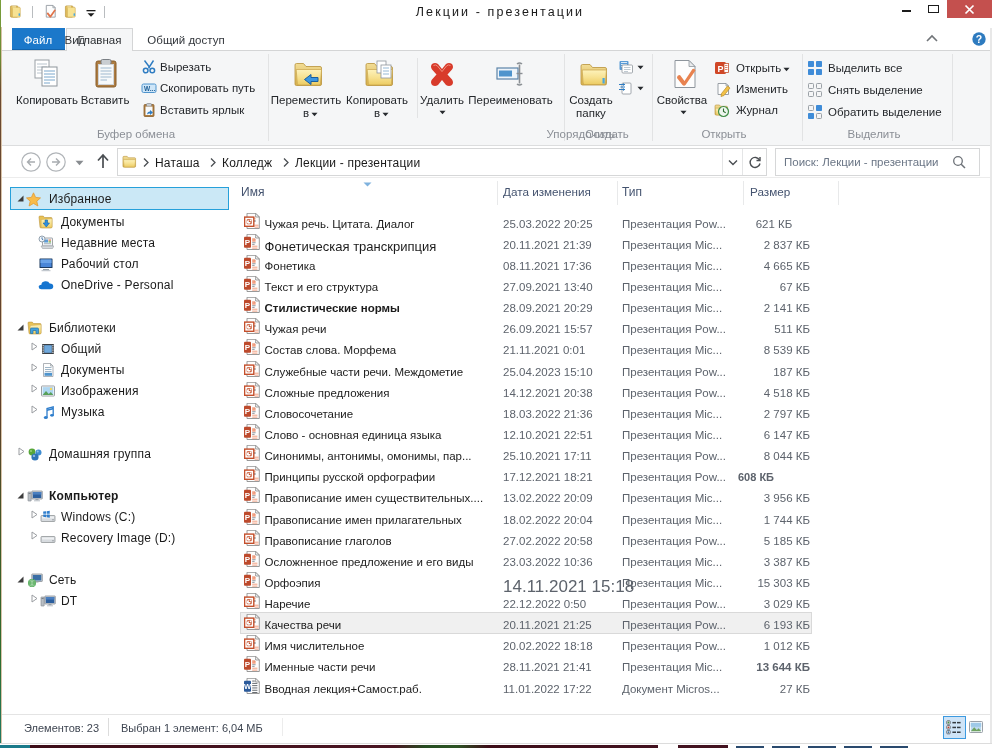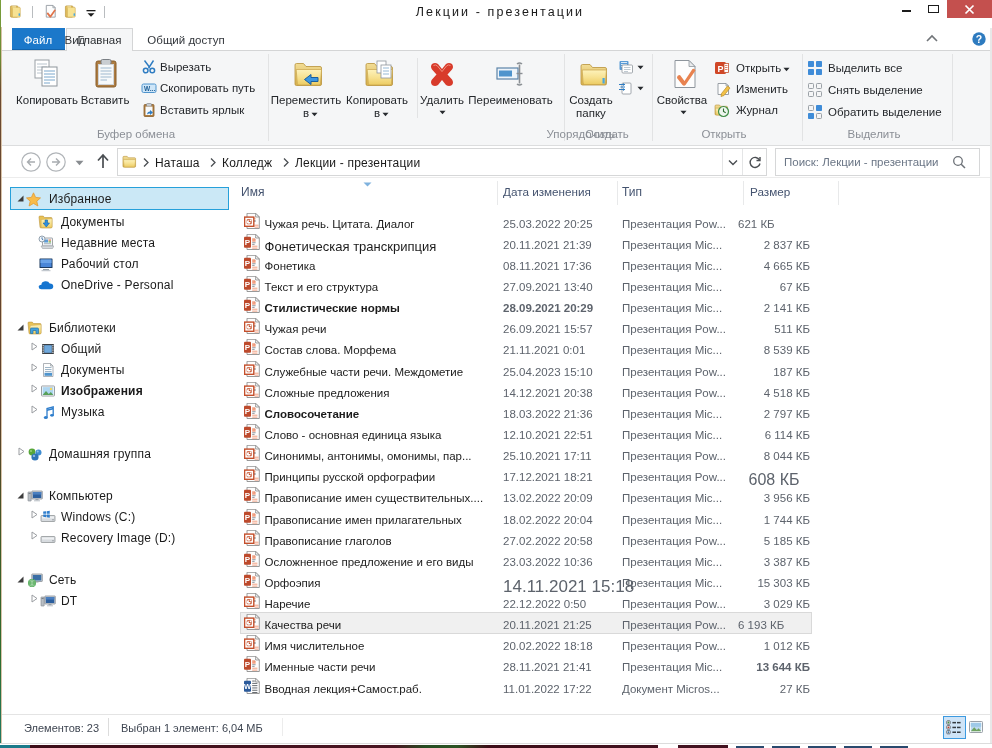--- a/index.html
+++ b/index.html
@@ -574,42 +574,42 @@
 <svg style="position:absolute;left:40px;top:361.5px" width="16" height="16" viewBox="0 0 16 16">
     <use href="#i-docs"></use>
   </svg>
 <div class="txt" style="left:61px;top:363.0px;font-size:12px;color:#1a1a1a;letter-spacing:0.2px;font-weight:normal">Документы</div>
 <svg class="abs" style="left:30px;top:384.0px" width="9" height="9" viewBox="0 0 9 9">
     <path d="M2 1 L7 4.5 L2 8 z" fill="#fff" stroke="#9a9da1" stroke-width="1"></path>
   </svg>
 <svg style="position:absolute;left:40px;top:382.5px" width="16" height="16" viewBox="0 0 16 16">
     <use href="#i-pics"></use>
   </svg>
-<div class="txt" style="left:61px;top:384.0px;font-size:12px;color:#1a1a1a;letter-spacing:0.2px;font-weight:bold">Изображения</div>
+<div class="txt" style="left:61px;top:384.0px;font-size:12px;color:#1a1a1a;letter-spacing:0.2px;font-weight:normal">Изображения</div>
 <svg class="abs" style="left:30px;top:405.0px" width="9" height="9" viewBox="0 0 9 9">
     <path d="M2 1 L7 4.5 L2 8 z" fill="#fff" stroke="#9a9da1" stroke-width="1"></path>
   </svg>
 <svg style="position:absolute;left:40px;top:403.5px" width="16" height="16" viewBox="0 0 16 16">
     <use href="#i-music"></use>
   </svg>
 <div class="txt" style="left:61px;top:405.0px;font-size:12px;color:#1a1a1a;letter-spacing:0.2px;font-weight:normal">Музыка</div>
 <svg class="abs" style="left:17px;top:447px" width="9" height="9" viewBox="0 0 9 9">
     <path d="M2 1 L7 4.5 L2 8 z" fill="#fff" stroke="#9a9da1" stroke-width="1"></path>
   </svg>
 <svg style="position:absolute;left:27px;top:445.5px" width="16" height="16" viewBox="0 0 16 16">
     <use href="#i-homegroup"></use>
   </svg>
 <div class="txt" style="left:49px;top:447px;font-size:12px;color:#1a1a1a;letter-spacing:0.2px;font-weight:normal">Домашняя группа</div>
 <svg class="abs" style="left:16px;top:491px" width="9" height="9" viewBox="0 0 9 9">
     <path d="M7.5 1.5 v6 h-6 z" fill="#3c3c3c"></path>
   </svg>
 <svg style="position:absolute;left:27px;top:487.5px" width="16" height="16" viewBox="0 0 16 16">
     <use href="#i-computer"></use>
   </svg>
-<div class="txt" style="left:49px;top:489px;font-size:12px;color:#1a1a1a;letter-spacing:0.2px;font-weight:normal">Компьютер</div>
+<div class="txt" style="left:49px;top:489px;font-size:12px;color:#1a1a1a;letter-spacing:0.2px;font-weight:bold">Компьютер</div>
 <svg class="abs" style="left:30px;top:510.0px" width="9" height="9" viewBox="0 0 9 9">
     <path d="M2 1 L7 4.5 L2 8 z" fill="#fff" stroke="#9a9da1" stroke-width="1"></path>
   </svg>
 <svg style="position:absolute;left:40px;top:508.5px" width="16" height="16" viewBox="0 0 16 16">
     <use href="#i-drivec"></use>
   </svg>
 <div class="txt" style="left:61px;top:510.0px;font-size:12px;color:#1a1a1a;letter-spacing:0.2px;font-weight:normal">Windows (C:)</div>
 <svg class="abs" style="left:30px;top:531.0px" width="9" height="9" viewBox="0 0 9 9">
     <path d="M2 1 L7 4.5 L2 8 z" fill="#fff" stroke="#9a9da1" stroke-width="1"></path>
   </svg>
@@ -641,21 +641,21 @@
 <div class="abs" style="left:496.5px;top:181px;width:1px;height:24px;background:#e8e9ea"></div>
 <div class="abs" style="left:616.5px;top:181px;width:1px;height:24px;background:#e8e9ea"></div>
 <div class="abs" style="left:743px;top:181px;width:1px;height:24px;background:#e8e9ea"></div>
 <div class="abs" style="left:838px;top:181px;width:1px;height:24px;background:#e8e9ea"></div>
 <svg style="position:absolute;left:244px;top:212.70000000000002px" width="16" height="16" viewBox="0 0 16 16">
     <use href="#i-ppt"></use>
   </svg>
 <div class="txt" style="left:264.5px;top:217.70000000000002px;font-size:11.5px;color:#1b1b1b;letter-spacing:0px;font-weight:normal">Чужая речь. Цитата. Диалог</div>
 <div class="txt" style="left:503px;top:217.70000000000002px;font-size:11.5px;color:#5d636c;letter-spacing:0px;font-weight:normal">25.03.2022 20:25</div>
 <div class="txt" style="left:622px;top:217.70000000000002px;font-size:11.5px;color:#5d636c;letter-spacing:0px;font-weight:normal">Презентация Pow...</div>
-<div class="txt" style="left:738px;top:217.70000000000002px;font-size:11.5px;color:#5d636c;letter-spacing:0px;font-weight:normal;width:72px;text-align:left">621 КБ</div>
+<div class="txt" style="left:738px;top:217.70000000000002px;font-size:11.5px;color:#5d636c;letter-spacing:0px;font-weight:normal;width:72px;text-align:center">621 КБ</div>
 <svg style="position:absolute;left:244px;top:233.83px" width="16" height="16" viewBox="0 0 16 16">
     <use href="#i-pptx"></use>
   </svg>
 <div class="txt" style="left:264.5px;top:238.83px;font-size:13px;color:#1b1b1b;letter-spacing:0px;font-weight:normal">Фонетическая транскрипция</div>
 <div class="txt" style="left:503px;top:238.83px;font-size:11.5px;color:#5d636c;letter-spacing:0px;font-weight:normal">20.11.2021 21:39</div>
 <div class="txt" style="left:622px;top:238.83px;font-size:11.5px;color:#5d636c;letter-spacing:0px;font-weight:normal">Презентация Mic...</div>
 <div class="txt" style="left:738px;top:238.83px;font-size:11.5px;color:#5d636c;letter-spacing:0px;font-weight:normal;width:72px;text-align:right">2 837 КБ</div>
 <svg style="position:absolute;left:244px;top:254.96px" width="16" height="16" viewBox="0 0 16 16">
     <use href="#i-pptx"></use>
   </svg>
@@ -667,21 +667,21 @@
     <use href="#i-pptx"></use>
   </svg>
 <div class="txt" style="left:264.5px;top:281.09000000000003px;font-size:11.5px;color:#1b1b1b;letter-spacing:0px;font-weight:normal">Текст и его структура</div>
 <div class="txt" style="left:503px;top:281.09000000000003px;font-size:11.5px;color:#5d636c;letter-spacing:0px;font-weight:normal">27.09.2021 13:40</div>
 <div class="txt" style="left:622px;top:281.09000000000003px;font-size:11.5px;color:#5d636c;letter-spacing:0px;font-weight:normal">Презентация Mic...</div>
 <div class="txt" style="left:738px;top:281.09000000000003px;font-size:11.5px;color:#5d636c;letter-spacing:0px;font-weight:normal;width:72px;text-align:right">67 КБ</div>
 <svg style="position:absolute;left:244px;top:297.22px" width="16" height="16" viewBox="0 0 16 16">
     <use href="#i-pptx"></use>
   </svg>
 <div class="txt" style="left:264.5px;top:302.22px;font-size:11.5px;color:#1b1b1b;letter-spacing:0px;font-weight:bold">Стилистические нормы</div>
-<div class="txt" style="left:503px;top:302.22px;font-size:11.5px;color:#5d636c;letter-spacing:0px;font-weight:bold">28.09.2021 20:29</div>
+<div class="txt" style="left:503px;top:302.22px;font-size:11.5px;color:#5d636c;letter-spacing:0px;font-weight:normal">28.09.2021 20:29</div>
 <div class="txt" style="left:622px;top:302.22px;font-size:11.5px;color:#5d636c;letter-spacing:0px;font-weight:normal">Презентация Mic...</div>
 <div class="txt" style="left:738px;top:302.22px;font-size:11.5px;color:#5d636c;letter-spacing:0px;font-weight:normal;width:72px;text-align:right">2 141 КБ</div>
 <svg style="position:absolute;left:244px;top:318.35px" width="16" height="16" viewBox="0 0 16 16">
     <use href="#i-ppt"></use>
   </svg>
 <div class="txt" style="left:264.5px;top:323.35px;font-size:11.5px;color:#1b1b1b;letter-spacing:0px;font-weight:normal">Чужая речи</div>
 <div class="txt" style="left:503px;top:323.35px;font-size:11.5px;color:#5d636c;letter-spacing:0px;font-weight:normal">26.09.2021 15:57</div>
 <div class="txt" style="left:622px;top:323.35px;font-size:11.5px;color:#5d636c;letter-spacing:0px;font-weight:normal">Презентация Pow...</div>
 <div class="txt" style="left:738px;top:323.35px;font-size:11.5px;color:#5d636c;letter-spacing:0px;font-weight:normal;width:72px;text-align:right">511 КБ</div>
 <svg style="position:absolute;left:244px;top:339.48px" width="16" height="16" viewBox="0 0 16 16">
@@ -701,45 +701,45 @@
 <svg style="position:absolute;left:244px;top:381.74px" width="16" height="16" viewBox="0 0 16 16">
     <use href="#i-ppt"></use>
   </svg>
 <div class="txt" style="left:264.5px;top:386.74px;font-size:11.5px;color:#1b1b1b;letter-spacing:0px;font-weight:normal">Сложные предложения</div>
 <div class="txt" style="left:503px;top:386.74px;font-size:11.5px;color:#5d636c;letter-spacing:0px;font-weight:normal">14.12.2021 20:38</div>
 <div class="txt" style="left:622px;top:386.74px;font-size:11.5px;color:#5d636c;letter-spacing:0px;font-weight:normal">Презентация Pow...</div>
 <div class="txt" style="left:738px;top:386.74px;font-size:11.5px;color:#5d636c;letter-spacing:0px;font-weight:normal;width:72px;text-align:right">4 518 КБ</div>
 <svg style="position:absolute;left:244px;top:402.87px" width="16" height="16" viewBox="0 0 16 16">
     <use href="#i-pptx"></use>
   </svg>
-<div class="txt" style="left:264.5px;top:407.87px;font-size:11.5px;color:#1b1b1b;letter-spacing:0px;font-weight:bold">Словосочетание</div>
+<div class="txt" style="left:264.5px;top:407.87px;font-size:11.5px;color:#1b1b1b;letter-spacing:0px;font-weight:normal">Словосочетание</div>
 <div class="txt" style="left:503px;top:407.87px;font-size:11.5px;color:#5d636c;letter-spacing:0px;font-weight:normal">18.03.2022 21:36</div>
 <div class="txt" style="left:622px;top:407.87px;font-size:11.5px;color:#5d636c;letter-spacing:0px;font-weight:normal">Презентация Mic...</div>
 <div class="txt" style="left:738px;top:407.87px;font-size:11.5px;color:#5d636c;letter-spacing:0px;font-weight:normal;width:72px;text-align:right">2 797 КБ</div>
 <svg style="position:absolute;left:244px;top:424.0px" width="16" height="16" viewBox="0 0 16 16">
     <use href="#i-pptx"></use>
   </svg>
 <div class="txt" style="left:264.5px;top:429.0px;font-size:11.5px;color:#1b1b1b;letter-spacing:0px;font-weight:normal">Слово - основная единица языка</div>
 <div class="txt" style="left:503px;top:429.0px;font-size:11.5px;color:#5d636c;letter-spacing:0px;font-weight:normal">12.10.2021 22:51</div>
 <div class="txt" style="left:622px;top:429.0px;font-size:11.5px;color:#5d636c;letter-spacing:0px;font-weight:normal">Презентация Mic...</div>
-<div class="txt" style="left:738px;top:429.0px;font-size:11.5px;color:#5d636c;letter-spacing:0px;font-weight:normal;width:72px;text-align:right">6 114 КБ</div>
+<div class="txt" style="left:738px;top:429.0px;font-size:11.5px;color:#5d636c;letter-spacing:0px;font-weight:normal;width:72px;text-align:right">6 147 КБ</div>
 <svg style="position:absolute;left:244px;top:445.13px" width="16" height="16" viewBox="0 0 16 16">
     <use href="#i-ppt"></use>
   </svg>
 <div class="txt" style="left:264.5px;top:450.13px;font-size:11.5px;color:#1b1b1b;letter-spacing:0px;font-weight:normal">Синонимы, антонимы, омонимы, пар...</div>
 <div class="txt" style="left:503px;top:450.13px;font-size:11.5px;color:#5d636c;letter-spacing:0px;font-weight:normal">25.10.2021 17:11</div>
 <div class="txt" style="left:622px;top:450.13px;font-size:11.5px;color:#5d636c;letter-spacing:0px;font-weight:normal">Презентация Pow...</div>
 <div class="txt" style="left:738px;top:450.13px;font-size:11.5px;color:#5d636c;letter-spacing:0px;font-weight:normal;width:72px;text-align:right">8 044 КБ</div>
 <svg style="position:absolute;left:244px;top:466.26000000000005px" width="16" height="16" viewBox="0 0 16 16">
     <use href="#i-ppt"></use>
   </svg>
 <div class="txt" style="left:264.5px;top:471.26000000000005px;font-size:11.5px;color:#1b1b1b;letter-spacing:0px;font-weight:normal">Принципы русской орфографии</div>
 <div class="txt" style="left:503px;top:471.26000000000005px;font-size:11.5px;color:#5d636c;letter-spacing:0px;font-weight:normal">17.12.2021 18:21</div>
 <div class="txt" style="left:622px;top:471.26000000000005px;font-size:11.5px;color:#5d636c;letter-spacing:0px;font-weight:normal">Презентация Pow...</div>
-<div class="txt" style="left:738px;top:471.26000000000005px;font-size:16px;color:#5d636c;letter-spacing:0px;font-weight:normal;width:72px;text-align:center">608 КБ</div>
+<div class="txt" style="left:738px;top:471.26000000000005px;font-size:11px;color:#5d636c;letter-spacing:0px;font-weight:bold;width:72px;text-align:left">608 КБ</div>
 <svg style="position:absolute;left:244px;top:487.39000000000004px" width="16" height="16" viewBox="0 0 16 16">
     <use href="#i-pptx"></use>
   </svg>
 <div class="txt" style="left:264.5px;top:492.39000000000004px;font-size:11.5px;color:#1b1b1b;letter-spacing:0px;font-weight:normal">Правописание имен существительных....</div>
 <div class="txt" style="left:503px;top:492.39000000000004px;font-size:11.5px;color:#5d636c;letter-spacing:0px;font-weight:normal">13.02.2022 20:09</div>
 <div class="txt" style="left:622px;top:492.39000000000004px;font-size:11.5px;color:#5d636c;letter-spacing:0px;font-weight:normal">Презентация Mic...</div>
 <div class="txt" style="left:738px;top:492.39000000000004px;font-size:11.5px;color:#5d636c;letter-spacing:0px;font-weight:normal;width:72px;text-align:right">3 956 КБ</div>
 <svg style="position:absolute;left:244px;top:508.52000000000004px" width="16" height="16" viewBox="0 0 16 16">
     <use href="#i-pptx"></use>
   </svg>
@@ -775,21 +775,21 @@
 <div class="txt" style="left:503px;top:598.04px;font-size:11.5px;color:#5d636c;letter-spacing:0px;font-weight:normal">22.12.2022 0:50</div>
 <div class="txt" style="left:622px;top:598.04px;font-size:11.5px;color:#5d636c;letter-spacing:0px;font-weight:normal">Презентация Pow...</div>
 <div class="txt" style="left:738px;top:598.04px;font-size:11.5px;color:#5d636c;letter-spacing:0px;font-weight:normal;width:72px;text-align:right">3 029 КБ</div>
 <div class="abs" style="left:240px;top:611.87px;width:572px;height:21.73px;background:#f0f0f0;border:1px solid #d9d9d9"></div>
 <svg style="position:absolute;left:244px;top:614.17px" width="16" height="16" viewBox="0 0 16 16">
     <use href="#i-ppt"></use>
   </svg>
 <div class="txt" style="left:264.5px;top:619.17px;font-size:11.5px;color:#1b1b1b;letter-spacing:0px;font-weight:normal">Качества речи</div>
 <div class="txt" style="left:503px;top:619.17px;font-size:11.5px;color:#5d636c;letter-spacing:0px;font-weight:normal">20.11.2021 21:25</div>
 <div class="txt" style="left:622px;top:619.17px;font-size:11.5px;color:#5d636c;letter-spacing:0px;font-weight:normal">Презентация Pow...</div>
-<div class="txt" style="left:738px;top:619.17px;font-size:11.5px;color:#5d636c;letter-spacing:0px;font-weight:normal;width:72px;">6 193 КБ</div>
+<div class="txt" style="left:738px;top:619.17px;font-size:11.5px;color:#5d636c;letter-spacing:0px;font-weight:normal;width:72px;text-align:right">6 193 КБ</div>
 <svg style="position:absolute;left:244px;top:635.3px" width="16" height="16" viewBox="0 0 16 16">
     <use href="#i-ppt"></use>
   </svg>
 <div class="txt" style="left:264.5px;top:640.3px;font-size:11.5px;color:#1b1b1b;letter-spacing:0px;font-weight:normal">Имя числительное</div>
 <div class="txt" style="left:503px;top:640.3px;font-size:11.5px;color:#5d636c;letter-spacing:0px;font-weight:normal">20.02.2022 18:18</div>
 <div class="txt" style="left:622px;top:640.3px;font-size:11.5px;color:#5d636c;letter-spacing:0px;font-weight:normal">Презентация Pow...</div>
 <div class="txt" style="left:738px;top:640.3px;font-size:11.5px;color:#5d636c;letter-spacing:0px;font-weight:normal;width:72px;text-align:right">1 012 КБ</div>
 <svg style="position:absolute;left:244px;top:656.43px" width="16" height="16" viewBox="0 0 16 16">
     <use href="#i-pptx"></use>
   </svg>

